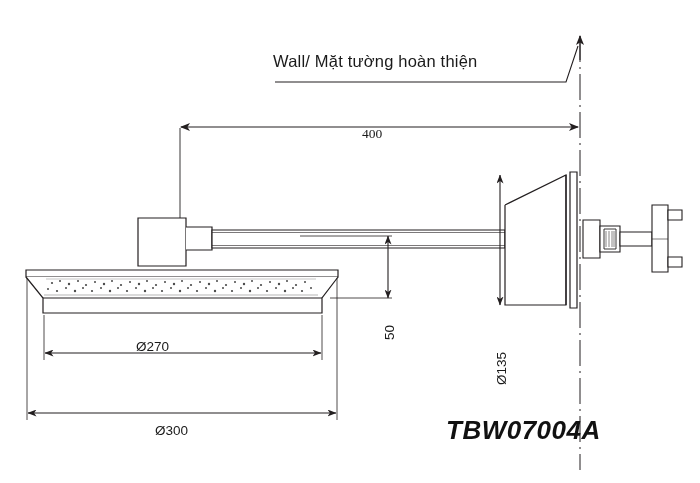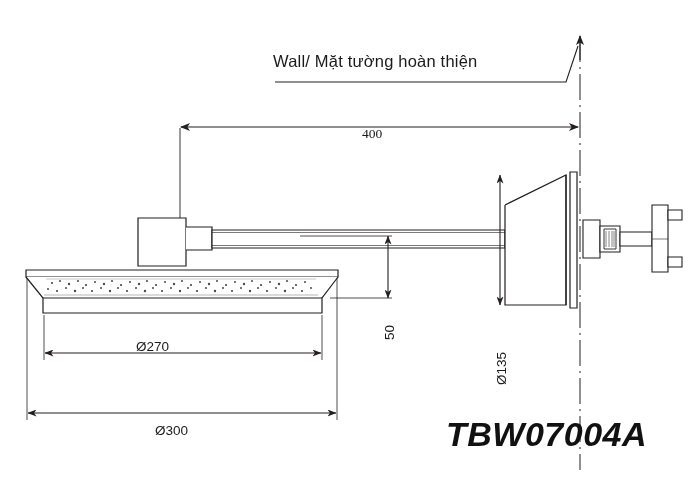--- a/index.html
+++ b/index.html
@@ -33,21 +33,21 @@
     font-family: "Liberation Sans", sans-serif;
   }
   .lbl-wall {
     font-size: 16.5px;
     letter-spacing: 0.2px;
   }
   .lbl-dim {
     font-size: 13.5px;
   }
   .lbl-model {
-    font-size: 34px;
+    font-size: 26px;
     font-weight: bold;
     font-style: italic;
     letter-spacing: 0.5px;
     color: #111111;
   }
   .rot90 {
     transform: rotate(-90deg);
     transform-origin: left top;
   }
 </style>

